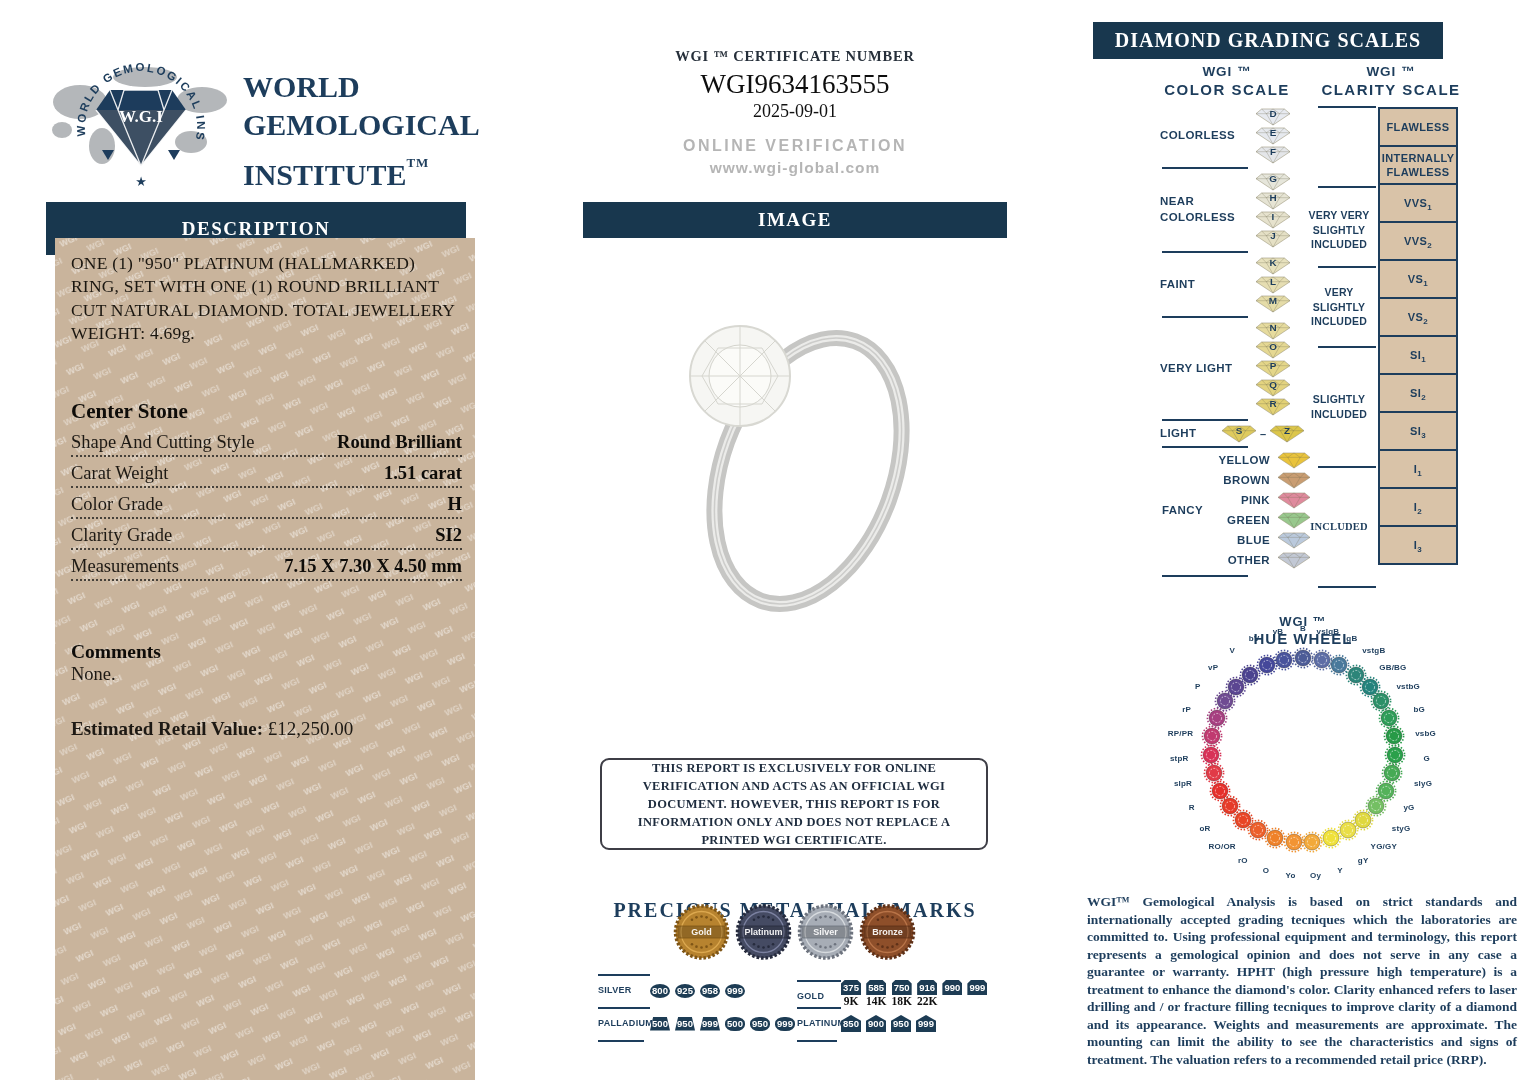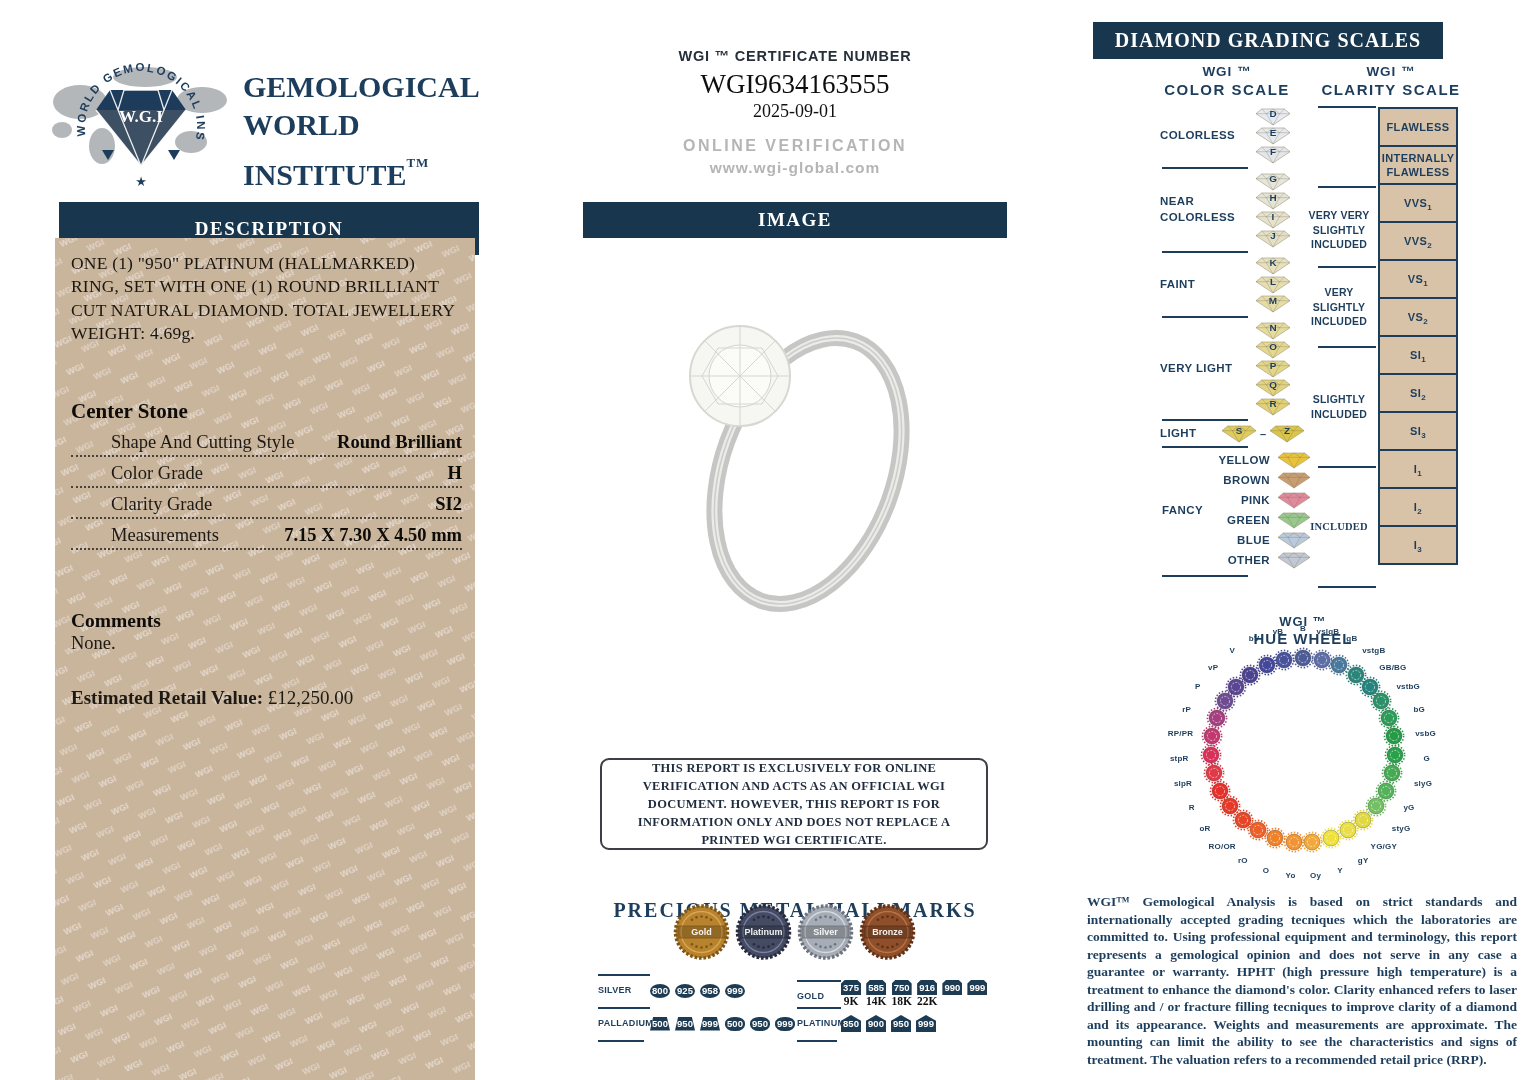--- a/index.html
+++ b/index.html
@@ -1,45 +1,45 @@
 <!DOCTYPE html>
 <html><head>
 <meta charset="utf-8">
 <style>
   html,body{margin:0;padding:0;background:#ffffff;}
   .page{position:relative;width:1526px;height:1080px;background:#fff;font-family:"Liberation Serif",serif;overflow:hidden;}
 
   
   .navybar{position:absolute;background:#18374e;color:#fff;display:flex;align-items:center;justify-content:center;
            font-weight:bold;letter-spacing:1.5px;font-family:"Liberation Serif",serif;}
-  #desc-bar{left:59px;top:202px;width:420px;height:53px;font-size:19px;}
+  #desc-bar{left:46px;top:202px;width:420px;height:53px;font-size:19px;}
   #image-bar{left:583px;top:202px;width:424px;height:36px;font-size:19px;}
   #grading-bar{left:1093px;top:22px;width:350px;height:37px;font-size:20px;letter-spacing:1px;}
 
   
   .logo-svg{position:absolute;left:50px;top:50px;}
   .brand-title{position:absolute;left:243px;top:68px;font-size:30px;font-weight:bold;color:#1d3d5c;line-height:38px;}
   .brand-title sup{font-size:13px;vertical-align:18px;letter-spacing:1px;}
 
   .tan-panel{position:absolute;left:55px;top:238px;width:420px;height:842px;background:#c9b49c;overflow:hidden;}
   .wm-svg{position:absolute;left:0;top:0;}
   .panel-content{position:relative;}
   .desc-text{margin:14px 16px 0;font-size:17.5px;line-height:1.33;color:#1a1610;letter-spacing:.2px;}
   .cs-heading{margin:54px 16px 2px;font-size:21px;font-weight:bold;color:#0e0c09;}
   .cs-rows{margin:0 13px 0 16px;}
   .cs-row{display:flex;justify-content:space-between;align-items:baseline;border-bottom:2px dotted #46413a;padding:6px 0 2px;}
-  .cs-row .lbl{font-size:18.5px;color:#1d1914;margin-left:40px;}
+  .cs-row .lbl{font-size:18.5px;color:#1d1914;}
   .cs-row .val{font-size:18.5px;font-weight:bold;color:#0e0c09;}
   .comments-heading{margin:60px 16px 0;font-size:19.5px;font-weight:bold;color:#0e0c09;}
   .comments-text{margin:1px 16px 0;font-size:18.5px;color:#1d1914;}
   .retail{margin:33px 16px 0;font-size:19px;color:#1d1914;}
 
   
   .mid-center{position:absolute;left:585px;width:420px;text-align:center;}
-  #cert-label{top:48px;font-family:Liberation Sans, sans-serif;font-weight:bold;font-size:14.5px;color:#262f3a;letter-spacing:.8px;}
+  #cert-label{top:48px;font-family:Liberation Serif, serif;font-weight:bold;font-size:14.5px;color:#262f3a;letter-spacing:.8px;}
   #cert-number{top:69px;font-size:27px;color:#0d0d0d;}
   #cert-date{top:101px;font-size:18px;color:#111;}
   #online-verif{top:137px;font-family:"Liberation Sans",sans-serif;font-weight:bold;font-size:16px;color:#b5b5b5;letter-spacing:2.5px;}
   #website{top:159px;font-family:"Liberation Sans",sans-serif;font-weight:bold;font-size:15.5px;color:#b5b5b5;letter-spacing:1px;}
   .ring-svg{position:absolute;left:628px;top:256px;}
   .disclaimer{position:absolute;left:600px;top:758px;width:388px;height:92px;border:2px solid #3e3e46;border-radius:9px;
               display:flex;align-items:center;justify-content:center;padding:6px 20px;box-sizing:border-box;text-align:center;
               font-weight:bold;font-size:12.5px;line-height:1.45;color:#1e2c3e;letter-spacing:.3px;}
   #hm-title{position:absolute;left:585px;top:879px;width:420px;text-align:center;font-weight:bold;font-size:20px;letter-spacing:2px;color:#1d3d5c;margin-top:20px;}
   .medals{position:absolute;left:673px;top:902px;display:flex;gap:5px;}
@@ -138,22 +138,22 @@
         <path d="M46,60 L91,116 M136,60 L91,116 M68,60 L91,116 M114,60 L91,116"></path>
       </g>
       <text x="91" y="72" font-size="17" font-weight="bold" fill="#ffffff" text-anchor="middle" font-family="Liberation Serif, serif">W.G.I</text>
       <polygon points="52,100 64,100 58,110" fill="#1d3c5c"></polygon>
       <polygon points="118,100 130,100 124,110" fill="#1d3c5c"></polygon>
     </g>
     <text x="91" y="136" font-size="13" fill="#1d3d5c" text-anchor="middle">★</text>
   </svg>
 
   <div class="brand-title">
+    <div>WORLD</div>
     <div>GEMOLOGICAL</div>
-    <div>WORLD</div>
     <div><span>INSTITUTE</span><sup>TM</sup></div>
   </div>
 
   <div id="desc-bar" class="navybar">
     <span>DESCRIPTION</span>
   </div>
 
   <div class="tan-panel">
     <svg class="wm-svg" width="420" height="842">
       <defs>
@@ -166,20 +166,24 @@
     </svg>
     <div class="panel-content">
       <div class="desc-text">ONE (1) "950" PLATINUM (HALLMARKED) RING, SET WITH ONE (1) ROUND BRILLIANT CUT NATURAL DIAMOND. TOTAL JEWELLERY WEIGHT: 4.69g.</div>
       <div class="cs-heading">Center Stone</div>
       <div class="cs-rows" id="cs-rows">
           <div class="cs-row">
             <span class="lbl">Shape And Cutting Style</span>
             <span class="val">Round Brilliant</span>
           </div>
           <div class="cs-row">
+            <span class="lbl">Carat Weight</span>
+            <span class="val">1.51 carat</span>
+          </div>
+          <div class="cs-row">
             <span class="lbl">Color Grade</span>
             <span class="val">H</span>
           </div>
           <div class="cs-row">
             <span class="lbl">Clarity Grade</span>
             <span class="val">SI2</span>
           </div>
           <div class="cs-row">
             <span class="lbl">Measurements</span>
             <span class="val">7.15 X 7.30 X 4.50 mm</span>

